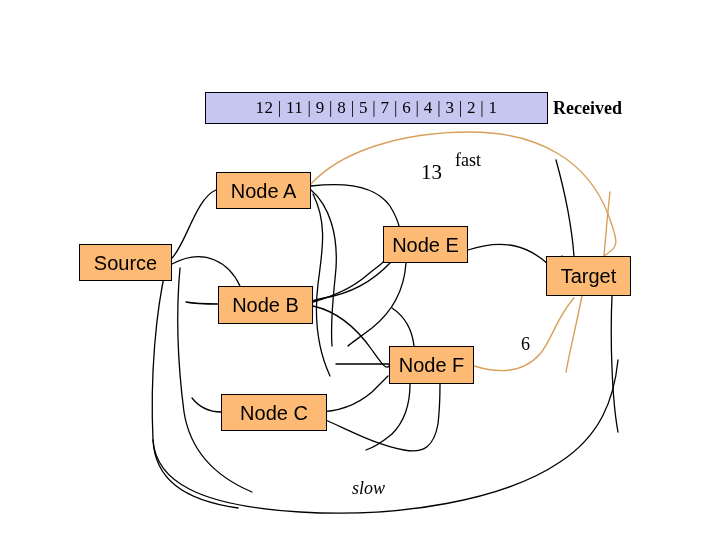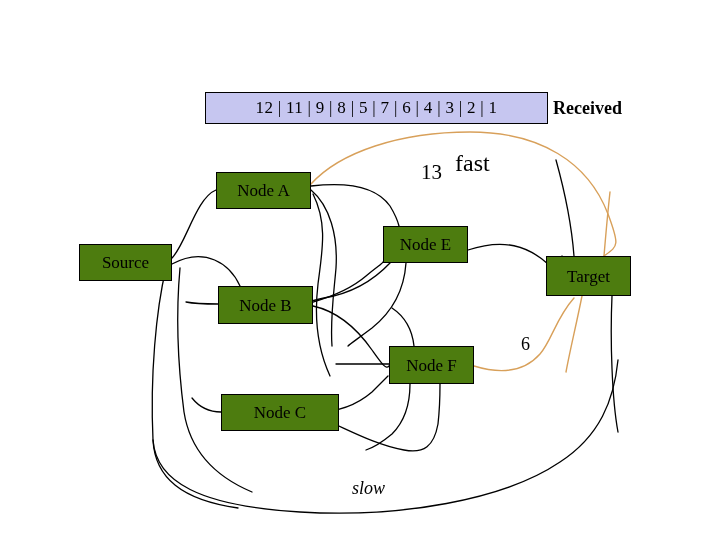--- a/index.html
+++ b/index.html
@@ -17,28 +17,28 @@
   }
   #edges {
     position: absolute;
     left: 0;
     top: 0;
     width: 720px;
     height: 540px;
   }
   .node {
     position: absolute;
-    background: #4d7c0f;
+    background: #fdba74;
     border: 1px solid #000000;
     box-sizing: border-box;
     display: flex;
     align-items: center;
     justify-content: center;
-    font-family: Liberation Serif, serif;
-    font-size: 17px;
+    font-family: Liberation Sans, sans-serif;
+    font-size: 20px;
     color: #000000;
     line-height: 1;
     z-index: 5;
   }
   .packet-box {
     position: absolute;
     background: #C6C6F0;
     border: 1px solid #000000;
     box-sizing: border-box;
     display: flex;
@@ -53,21 +53,21 @@
   }
   .free-label {
     position: absolute;
     font-family: "Liberation Serif", serif;
     color: #000000;
     white-space: nowrap;
     z-index: 6;
   }
   #lbl-received { left: 553px; top: 98px; font-size: 18px; font-weight: bold; }
   #lbl-13       { left: 421px; top: 160px; font-size: 21px; }
-  #lbl-fast     { left: 455px; top: 150px; font-size: 24px; }
+  #lbl-fast     { left: 455px; top: 150px; font-size: 18px; }
   #lbl-10       { left: 521px; top: 334px; font-size: 18px; }
   #lbl-slow     { left: 352px; top: 478px; font-size: 18px; font-style: italic; }
 </style>
 </head>
 <body>
 
 <div id="stage">
 
   <svg id="edges" viewBox="0 0 720 540" xmlns="http://www.w3.org/2000/svg">
 
@@ -153,21 +153,21 @@
   </div>
 
   <div class="node" id="target" style="left:546px; top:256px; width:85px; height:40px;">
     <span>Target</span>
   </div>
 
   <div class="node" id="node-f" style="left:389px; top:346px; width:85px; height:38px;">
     <span>Node F</span>
   </div>
 
-  <div class="node" id="node-c" style="left:221px; top:394px; width:118px; height:37px;">
+  <div class="node" id="node-c" style="left:221px; top:394px; width:106px; height:37px;">
     <span>Node C</span>
   </div>
 
   <div class="free-label" id="lbl-13">13</div>
 
   <div class="free-label" id="lbl-fast">fast</div>
 
   <div class="free-label" id="lbl-10">6</div>
 
   <div class="free-label" id="lbl-slow">slow</div>

